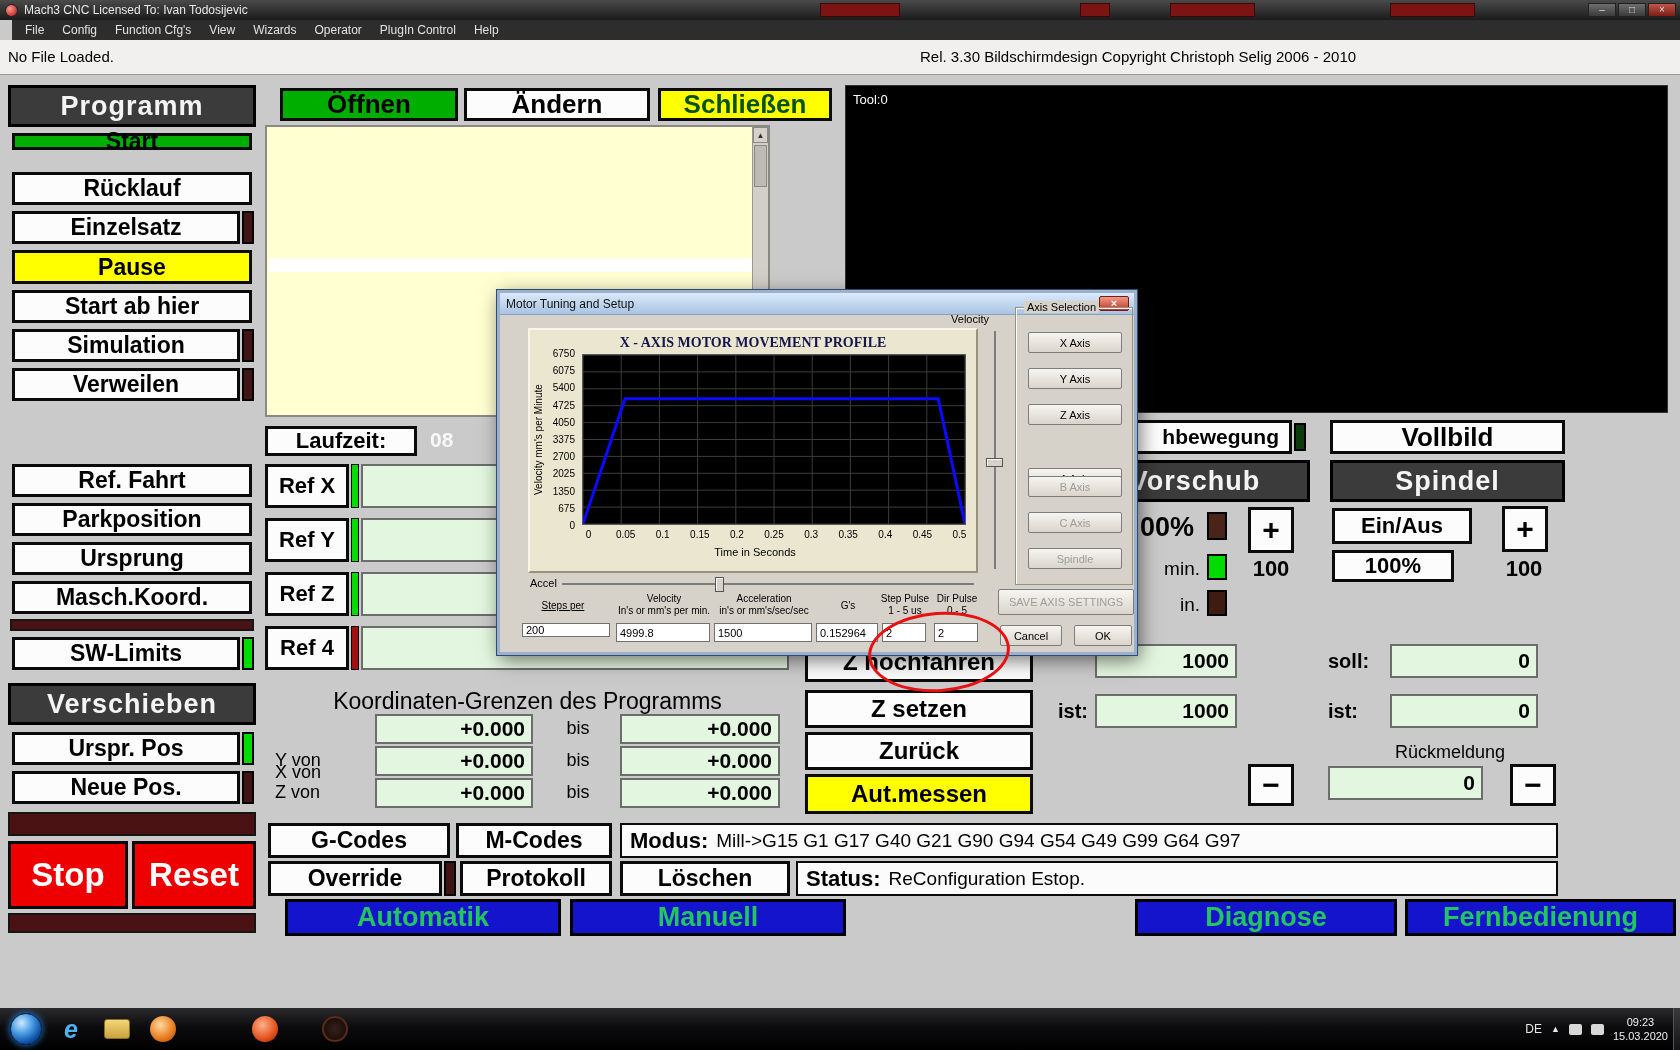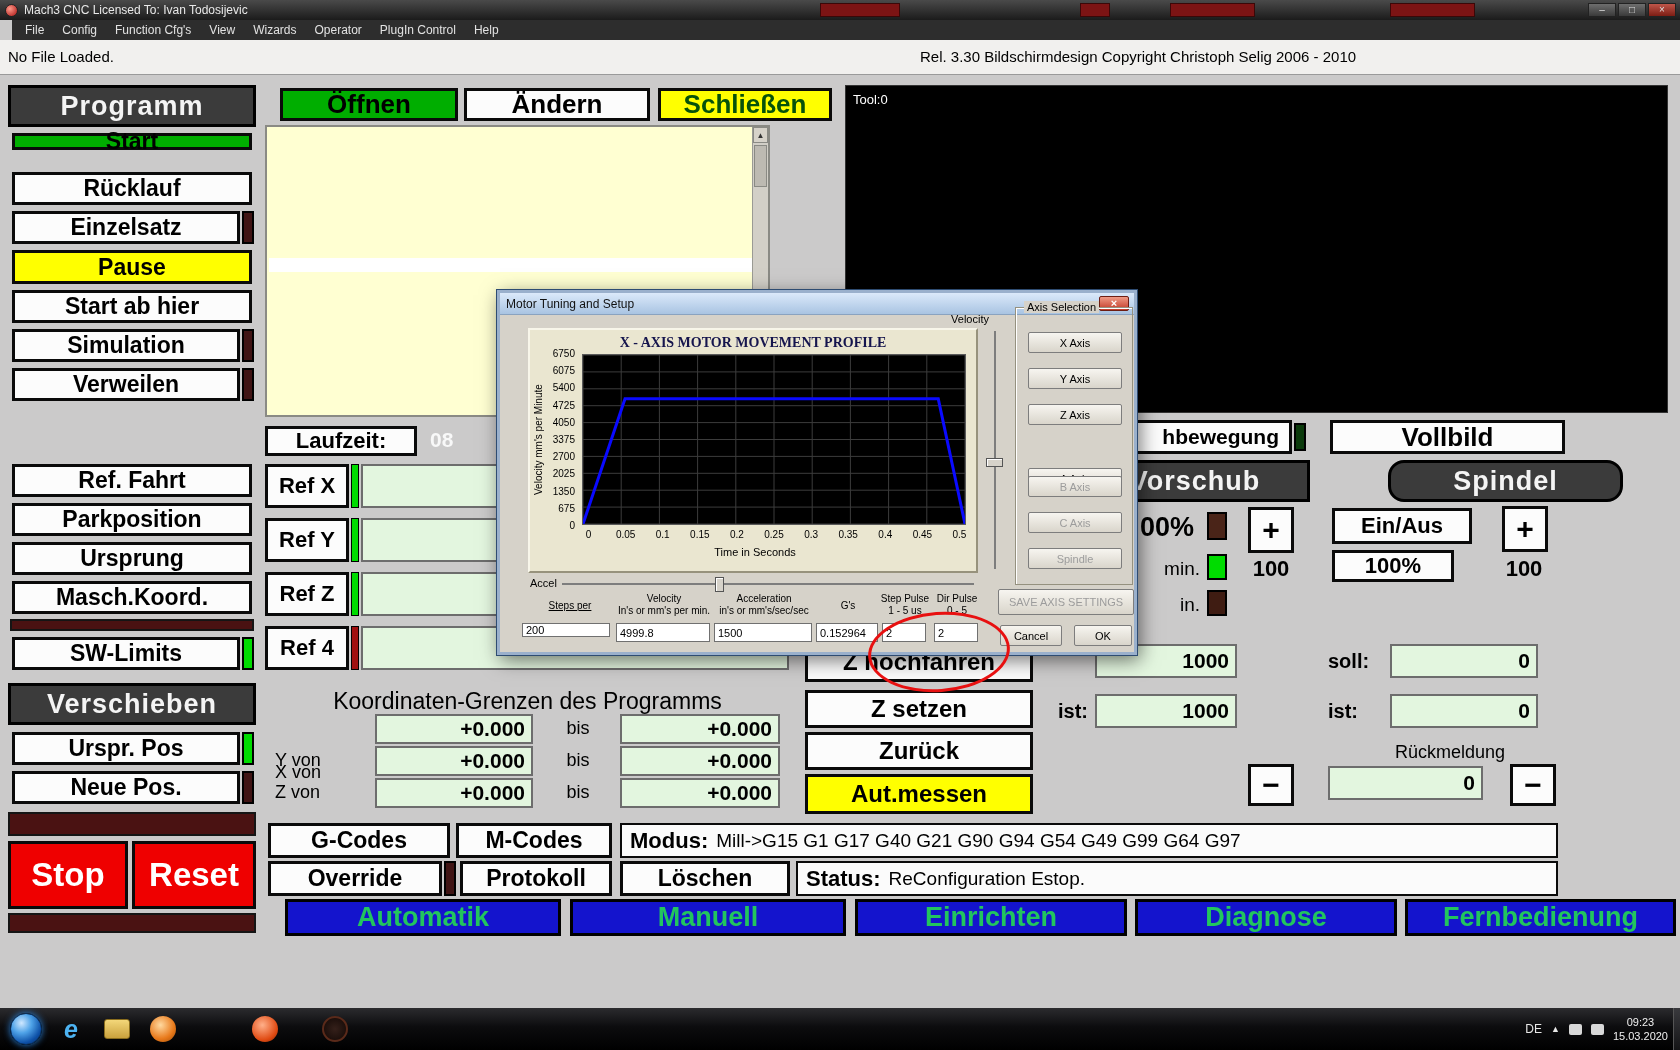--- a/index.html
+++ b/index.html
@@ -191,21 +191,21 @@
   <div class="abs pfield" style="left:620px;top:778px;width:160px;height:30px;">+0.000</div>
 
   <div class="abs" style="left:845px;top:85px;width:823px;height:328px;background:#000;border:1px solid #333;">
     <span style="position:absolute;left:7px;top:6px;color:#fff;font-size:13px;">Tool:0</span>
   </div>
   <div class="abs mbtn" style="left:1080px;top:420px;width:212px;height:34px;font-size:21px;justify-content:flex-end;padding-right:10px;">hbewegung</div>
   <div class="abs ind darkgreen" style="left:1294px;top:423px;width:12px;height:28px;"></div>
   <div class="abs mbtn" style="left:1330px;top:420px;width:235px;height:34px;font-size:26px;">Vollbild</div>
 
   <div class="abs hdr" style="left:1080px;top:460px;width:230px;height:42px;">Vorschub</div>
-  <div class="abs hdr" style="left:1388px;top:460px;width:235px;height:42px;border-radius:16px;">Spindel</div>
+  <div class="abs hdr" style="left:1330px;top:460px;width:235px;height:42px;">Spindel</div>
 
   <div class="txt" style="left:1140px;top:512px;width:62px;font-size:27px;font-weight:bold;">00%</div>
   <div class="abs ind" style="left:1207px;top:512px;width:20px;height:28px;background:#4a2418;"></div>
   <div class="abs mbtn" style="left:1248px;top:507px;width:46px;height:46px;font-size:30px;">+</div>
   <div class="txt" style="left:1140px;top:558px;width:60px;font-size:19px;text-align:right;">min.</div>
   <div class="abs ind brightgreen" style="left:1207px;top:554px;width:20px;height:26px;"></div>
   <div class="txt" style="left:1244px;top:556px;width:54px;font-size:22px;font-weight:bold;text-align:center;">100</div>
   <div class="txt" style="left:1140px;top:594px;width:60px;font-size:19px;text-align:right;">in.</div>
   <div class="abs ind darkbrown" style="left:1207px;top:590px;width:20px;height:26px;"></div>
   <div class="abs pfield" style="left:1095px;top:644px;width:142px;height:34px;">1000</div>
@@ -239,21 +239,20 @@
   <div class="abs mbtn" style="left:268px;top:861px;width:174px;height:35px;">Override</div>
   <div class="abs ind maroon" style="left:444px;top:861px;width:12px;height:35px;"></div>
   <div class="abs mbtn" style="left:460px;top:861px;width:152px;height:35px;">Protokoll</div>
   <div class="abs mbtn" style="left:620px;top:861px;width:170px;height:35px;">Löschen</div>
   <div class="abs infobox" style="left:796px;top:861px;width:762px;height:35px;">
     <span style="font-size:22px;font-weight:bold;">Status:</span>
     <span style="font-size:19px;">ReConfiguration Estop.</span>
   </div>
   <div class="abs navy" style="left:285px;top:899px;width:276px;height:37px;">Automatik</div>
   <div class="abs navy" style="left:570px;top:899px;width:276px;height:37px;">Manuell</div>
-  <div class="abs navy" style="left:855px;top:899px;width:272px;height:37px;">Einrichten</div>
   <div class="abs navy" style="left:1135px;top:899px;width:262px;height:37px;">Diagnose</div>
   <div class="abs navy" style="left:1405px;top:899px;width:271px;height:37px;">Fernbedienung</div>
 
   <div class="abs dialog">
     <div class="dlgtitle">
       <span>Motor Tuning and Setup</span>
     </div>
     <div class="dlgclose">×</div>
 
     <div class="chartpanel">
@@ -328,21 +327,21 @@
       <div class="winbtn2 dis" style="left:12px;top:168px;width:94px;height:21px;">B Axis</div>
       <div class="winbtn2 dis" style="left:12px;top:204px;width:94px;height:21px;">C Axis</div>
       <div class="winbtn2 dis" style="left:12px;top:240px;width:94px;height:21px;">Spindle</div>
     </div>
     <div class="winbtn2 dis" style="left:498px;top:296px;width:136px;height:26px;">SAVE AXIS SETTINGS</div>
 
     <span class="flabel" style="left:30px;top:284px;width:40px;text-align:left;font-size:11px;">Accel</span>
     <div class="track-h" style="left:62px;top:290px;width:412px;"></div>
     <div class="thumb" style="left:215px;top:284px;width:9px;height:15px;"></div>
 
-    <span class="flabel" style="left:23px;top:307px;width:94px;text-decoration:underline;">Steps per</span>
+    <span class="flabel" style="left:16px;top:307px;width:94px;text-decoration:underline;">Steps per</span>
     <span class="flabel" style="left:118px;top:300px;width:92px;">Velocity</span>
     <span class="flabel" style="left:104px;top:312px;width:120px;">In's or mm's per min.</span>
     <span class="flabel" style="left:216px;top:300px;width:96px;">Acceleration</span>
     <span class="flabel" style="left:204px;top:312px;width:120px;">in's or mm's/sec/sec</span>
     <span class="flabel" style="left:316px;top:307px;width:64px;">G's</span>
     <span class="flabel" style="left:380px;top:300px;width:50px;">Step Pulse</span>
     <span class="flabel" style="left:380px;top:312px;width:50px;">1 - 5 us</span>
     <span class="flabel" style="left:432px;top:300px;width:50px;">Dir Pulse</span>
     <span class="flabel" style="left:432px;top:312px;width:50px;">0 - 5</span>
 

